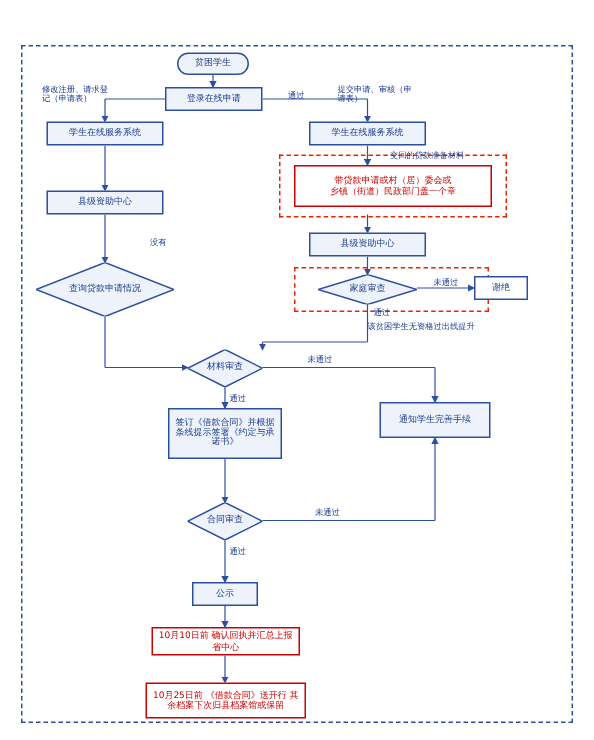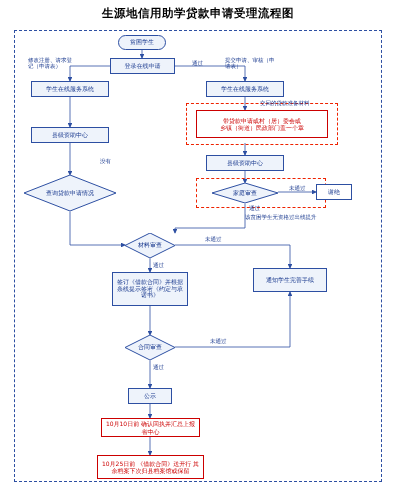--- a/index.html
+++ b/index.html
@@ -17,21 +17,20 @@
   .redbox{position:absolute;box-sizing:border-box;border:1px solid #cc0000;background:#fff;color:#cc0000;font-size:6px;display:flex;align-items:center;justify-content:center;text-align:center;line-height:1.2;}
   .reddash{position:absolute;box-sizing:border-box;border:1.2px dashed #ee2200;}
   .lbl{position:absolute;font-size:5.5px;color:#1a3a8f;white-space:nowrap;}
   svg.lines{position:absolute;left:0;top:0;width:396px;height:493px;pointer-events:none;}
 </style>
 </head>
 <body>
 
 <div id="root">
 
-  <div class="title">生源地信用助学贷款申请受理流程图</div>
 
   <div class="dashborder"></div>
 
   <svg class="lines" viewBox="0 0 396 493">
     <defs>
       <marker id="ar" markerWidth="6" markerHeight="6" refX="5" refY="3" orient="auto">
         <path d="M0,0 L6,3 L0,6 z" fill="#2d4fa2"></path>
       </marker>
       <marker id="arr" markerWidth="6" markerHeight="6" refX="5" refY="3" orient="auto">
         <path d="M0,0 L6,3 L0,6 z" fill="#cc0000"></path>

